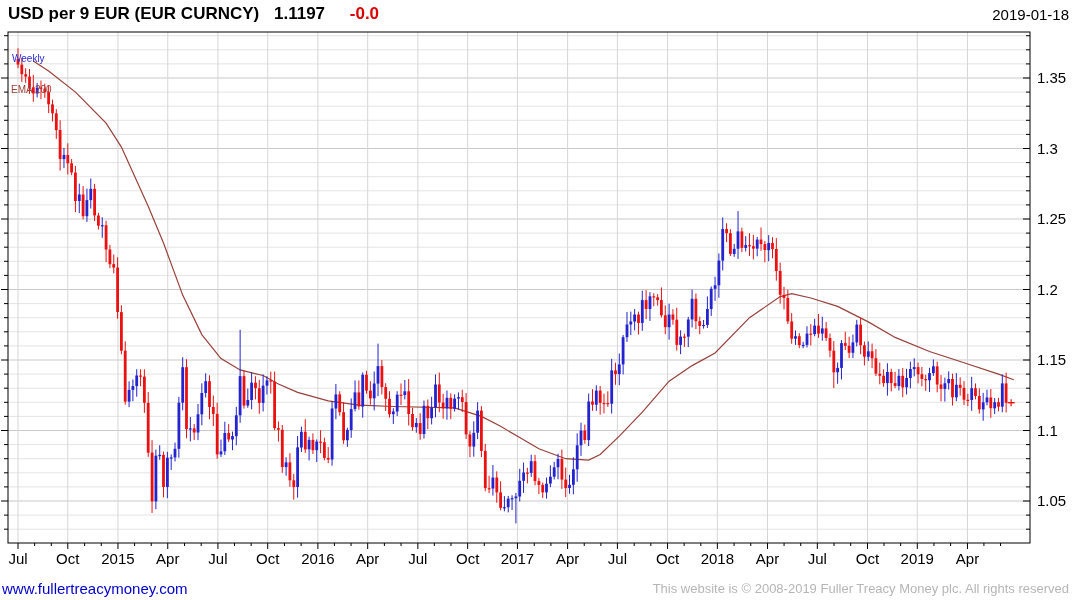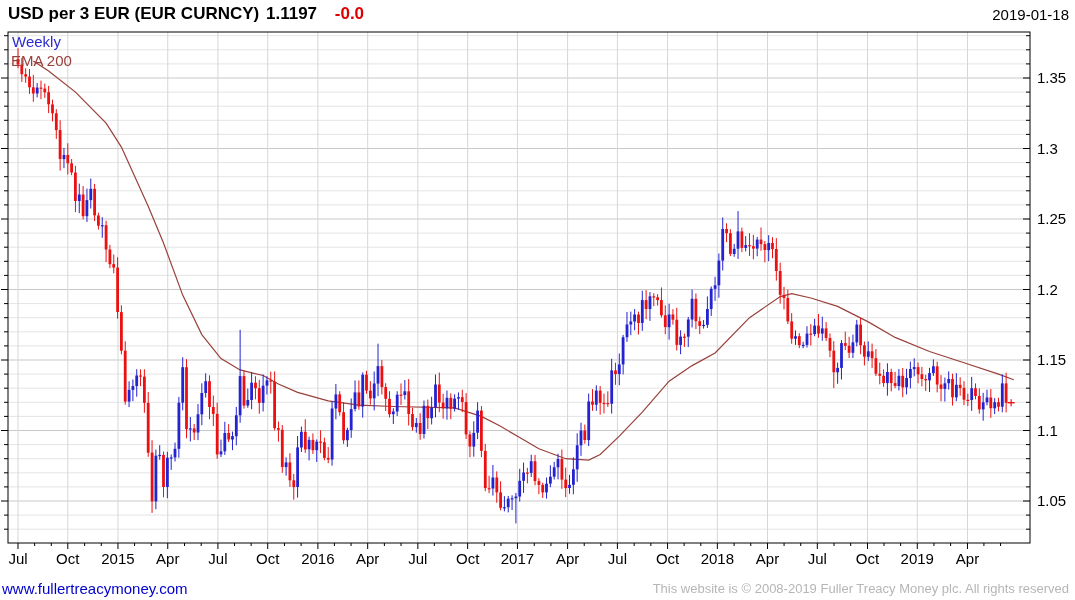--- a/index.html
+++ b/index.html
@@ -1,38 +1,38 @@
 <!DOCTYPE html>
 <html><head>
 <meta charset="utf-8">
 <style>
   html,body{margin:0;padding:0;background:#ffffff;}
   #page{position:relative;width:1075px;height:600px;background:#ffffff;overflow:hidden;
         font-family:"Liberation Sans", sans-serif;}
   #header{position:absolute;left:0;top:0;width:100%;height:30px;}
   #title{position:absolute;left:8px;top:4px;font-size:17px;font-weight:bold;color:#000;white-space:nowrap;}
-  #title .chg{margin-left:13px;}
+  #title .chg{margin-left:20px;}
   #date{position:absolute;right:6px;top:6px;font-size:15px;color:#000;}
   #chart-wrap{position:absolute;left:0;top:0;width:1075px;height:600px;}
-  .legend{position:absolute;font-size:15px;white-space:nowrap;}
+  .legend{position:absolute;font-size:10px;white-space:nowrap;margin-top:20px;}
   #legend-weekly{left:12px;top:33px;}
-  #legend-ema{left:11px;top:52px;text-align:center;}
+  #legend-ema{left:11px;top:64px;text-align:center;}
   #footer-link{position:absolute;left:2px;bottom:3px;font-size:15px;text-decoration:none;}
   #footer-copy{position:absolute;right:6px;bottom:4px;font-size:13px;}
   svg text{font-family:"Liberation Sans", sans-serif;}
 </style>
 </head>
 <body>
 
 <div id="page">
 
   <div id="header">
     <div id="title">
-      <span>USD per 3 EUR (EUR CURNCY)</span>
-      <span style="margin-left:2px;">1.1197</span>
+      <span>USD per 9 EUR (EUR CURNCY)</span>
+      <span style="margin-left:10px;">1.1197</span>
       <span class="chg" style="color: rgb(221, 0, 0);">-0.0</span>
     </div>
     <div id="date">2019-01-18</div>
   </div>
 
   <div id="chart-wrap">
     <svg id="chart-svg" width="1075" height="600" viewBox="0 0 1075 600">
         <g>
           <line x1="8" x2="1030" y1="529.2" y2="529.2" stroke="#e4e4e4" stroke-width="1"></line>
           <line x1="8" x2="1030" y1="515.1000000000001" y2="515.1000000000001" stroke="#e4e4e4" stroke-width="1"></line>

